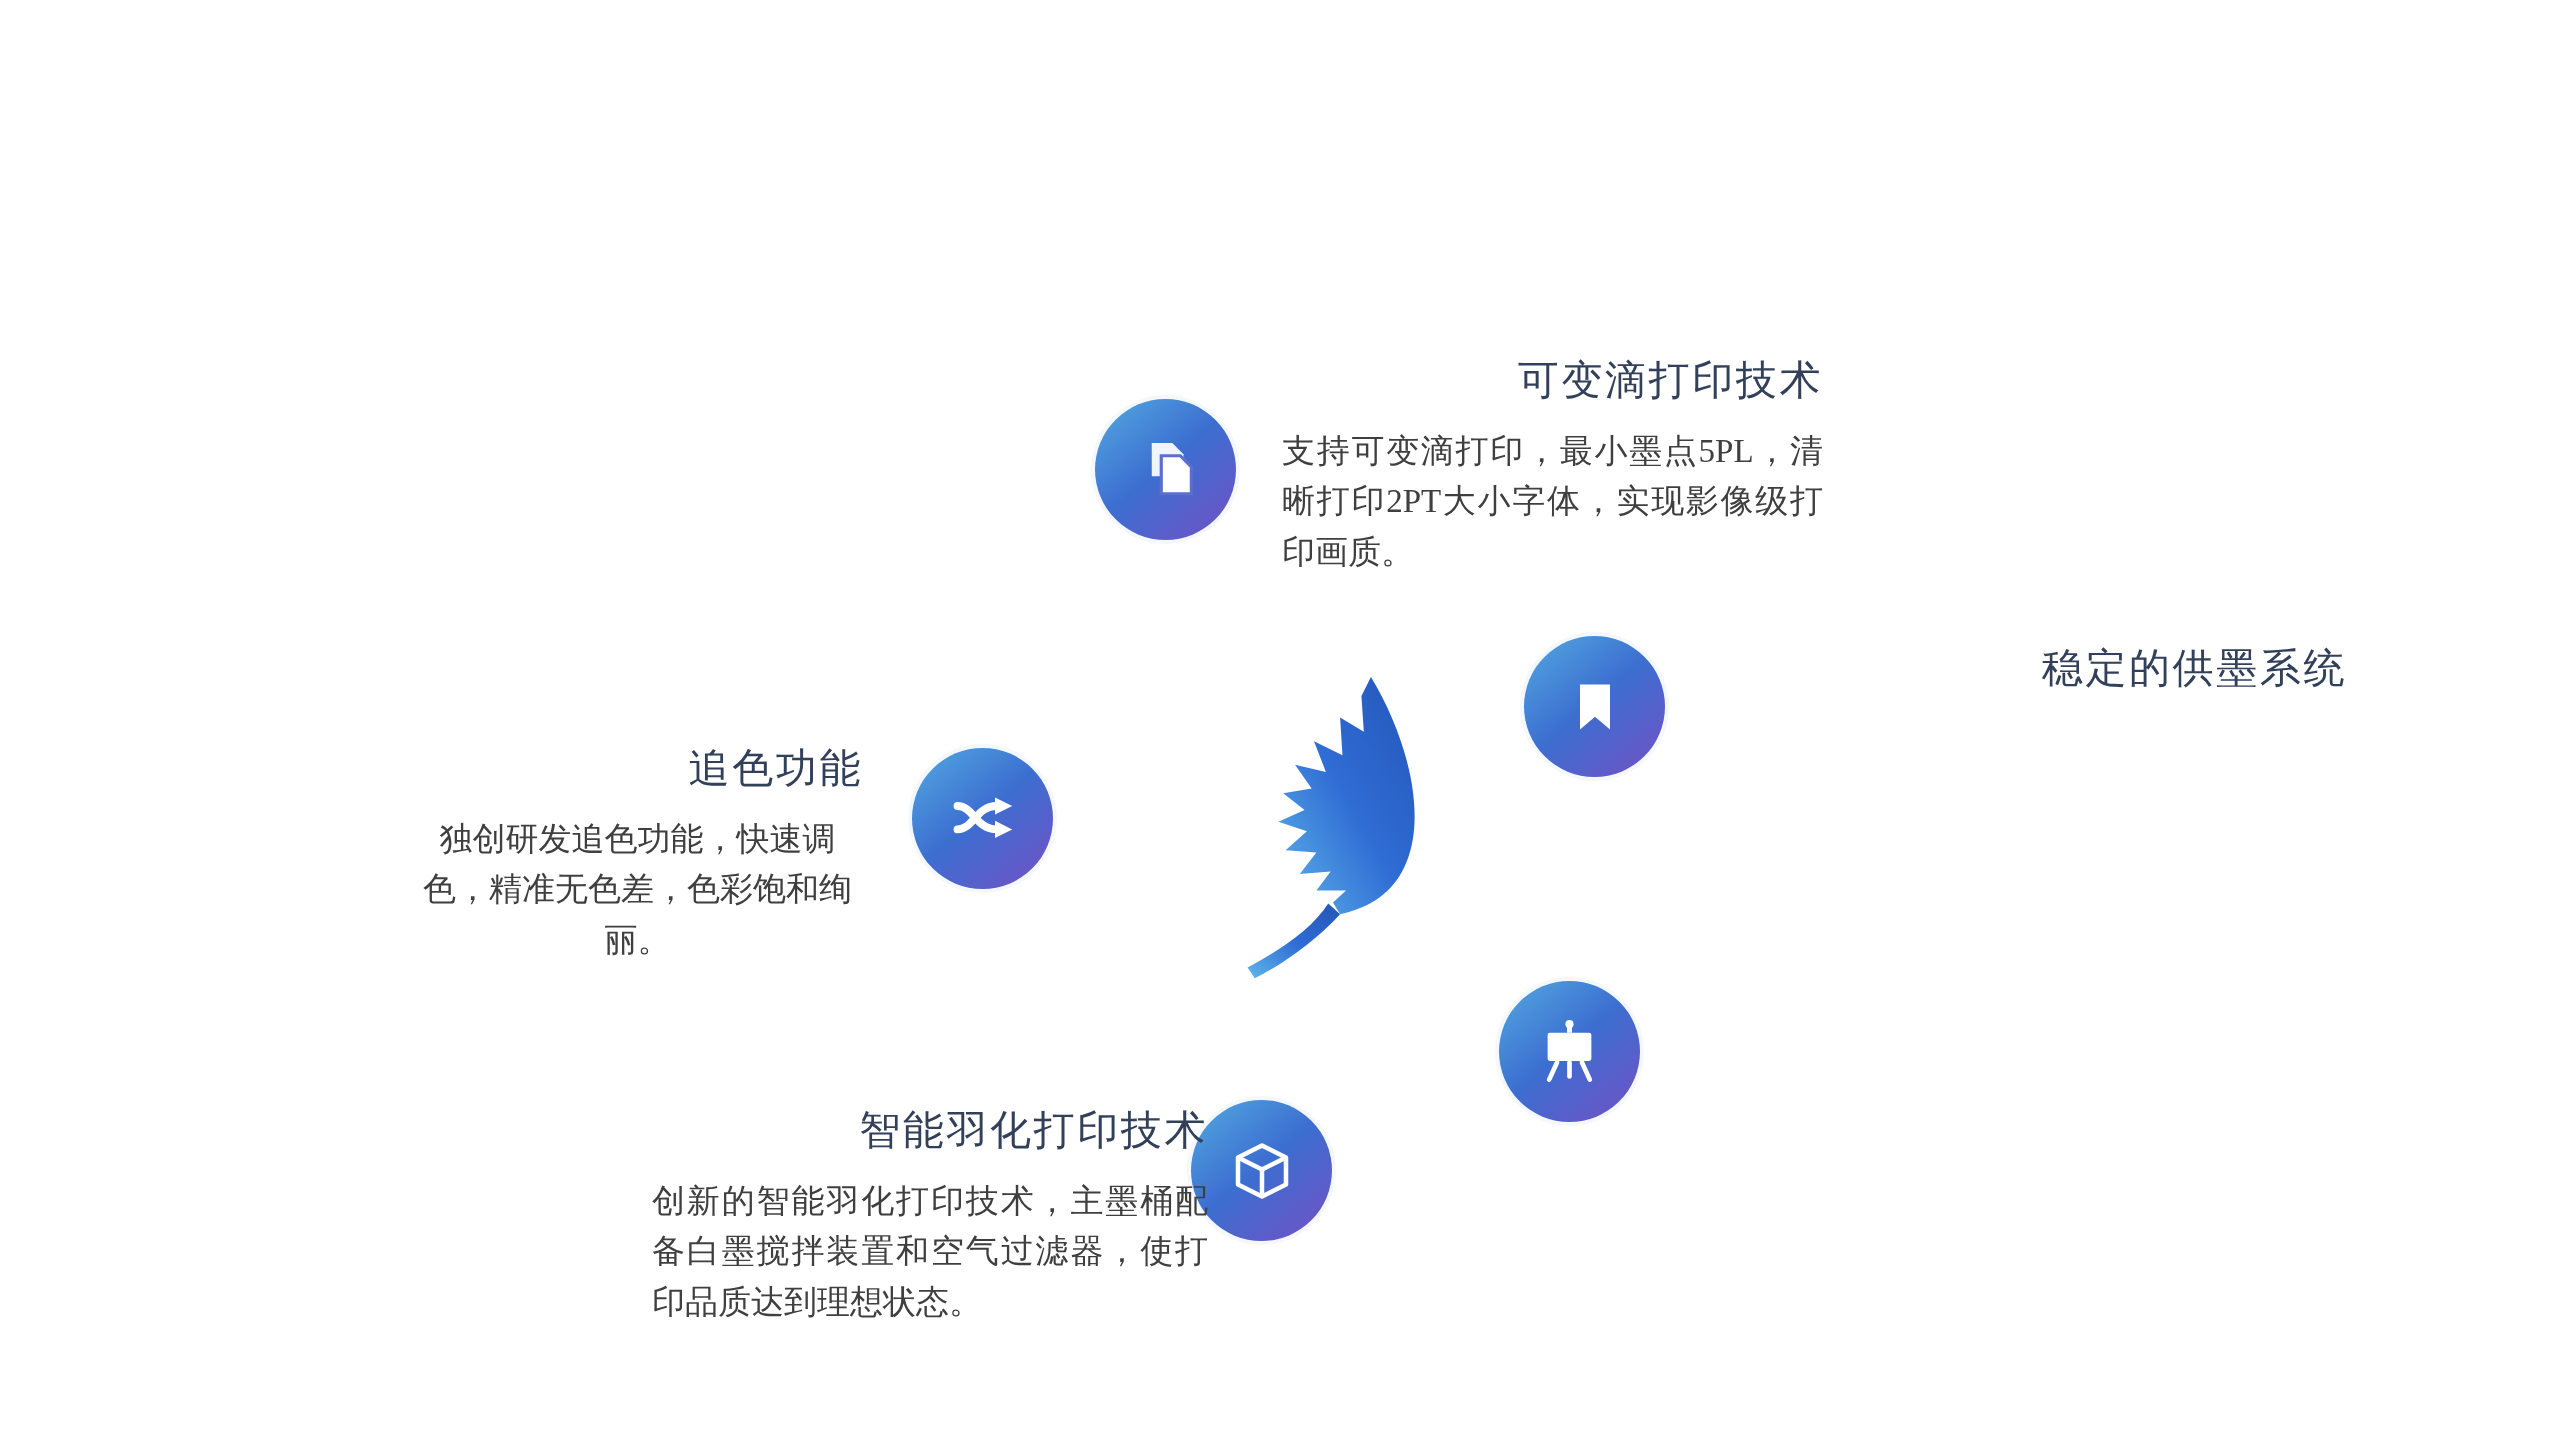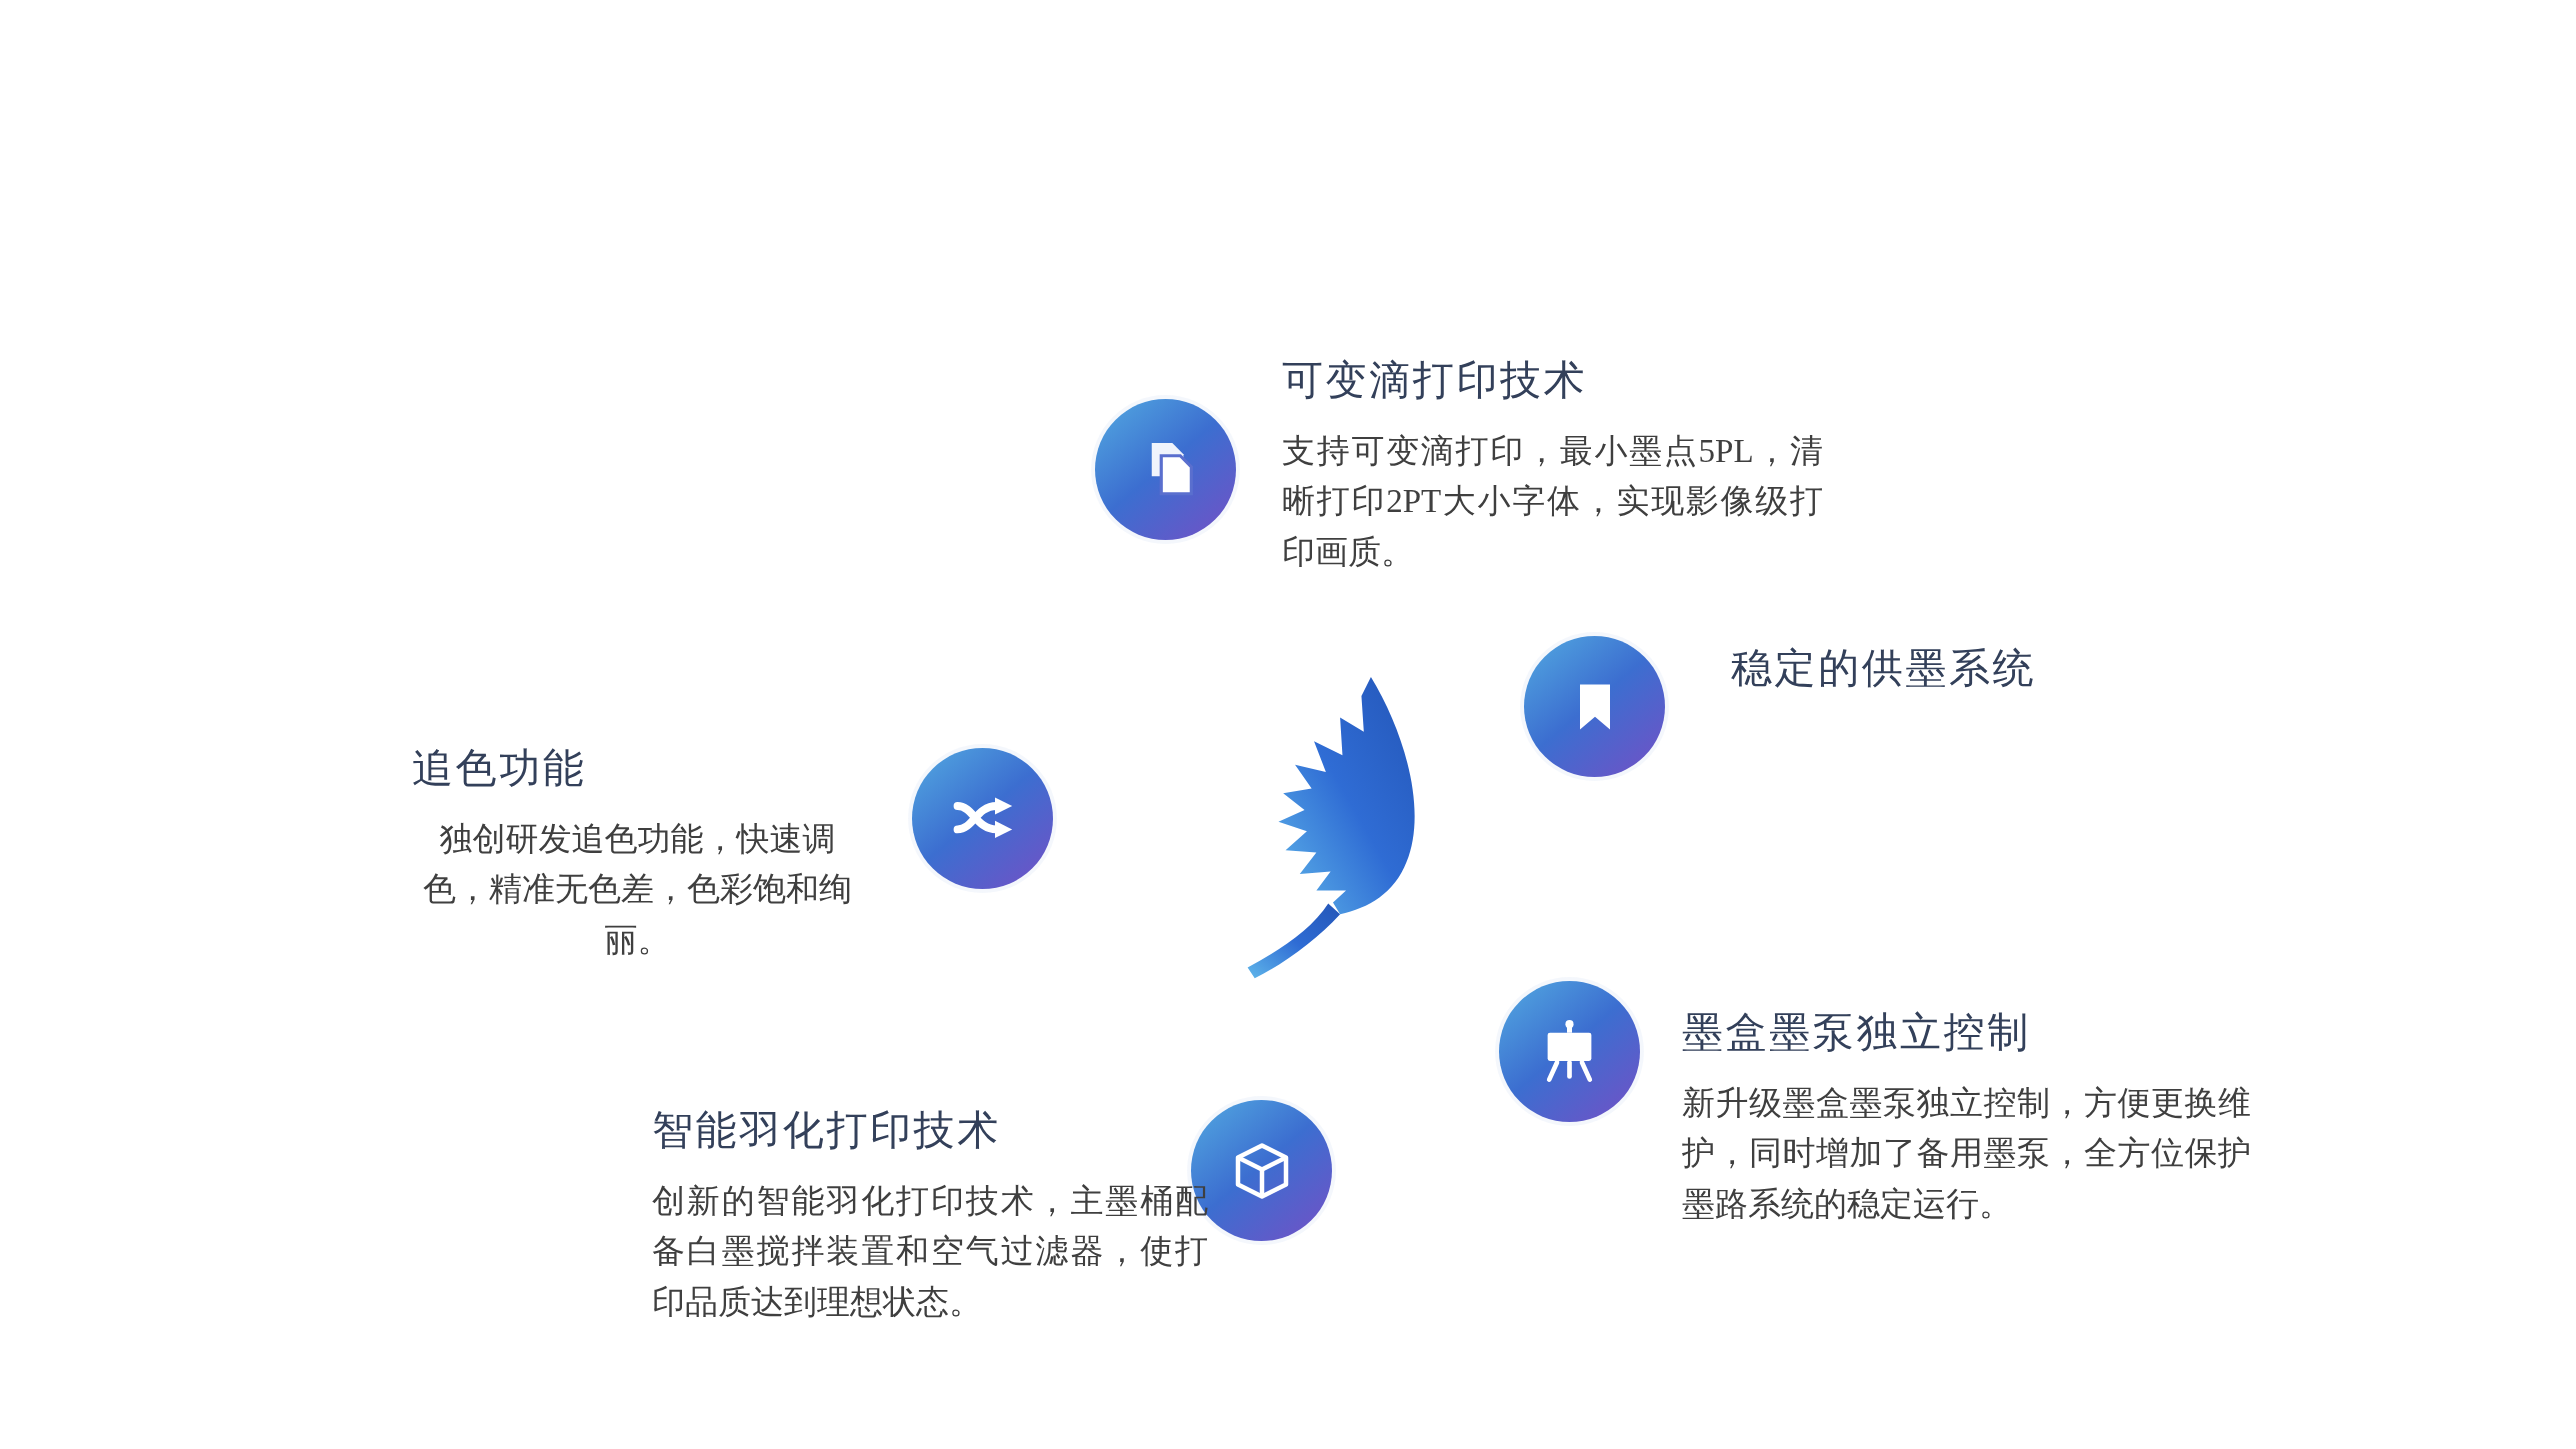--- a/index.html
+++ b/index.html
@@ -23,21 +23,21 @@
     overflow:hidden;
   }
   .feature{
     position:absolute;
   }
   .feature .title{
     font-size:41px;
     font-weight:500;
     color:var(--title-color);
     letter-spacing:2.6px;
-    text-align:left;
+    text-align:right;
     margin-bottom:18px;
     white-space:nowrap;
   }
   .feature .body{
     font-size:33px;
     line-height:1.53;
     color:var(--body-color);
     text-align:justify;
   }
   .circle-icon{
@@ -144,24 +144,20 @@
       <circle cx="24" cy="6.5" r="2.6" fill="#ffffff"></circle>
       <rect x="22.4" y="8" width="3.2" height="4" fill="#ffffff"></rect>
       <rect x="10" y="12" width="28" height="18" rx="1.5" fill="#ffffff"></rect>
       <g stroke="#ffffff" stroke-width="3" stroke-linecap="round">
         <path d="M16 31 L11 42"></path>
         <path d="M32 31 L37 42"></path>
         <path d="M24 31 L24 40"></path>
       </g>
     </svg>
   </div>
-  <div class="feature" id="feat-pump-control">
-    <div class="title">墨盒墨泵独立控制</div>
-    <div class="body">新升级墨盒墨泵独立控制，方便更换维护，同时增加了备用墨泵，全方位保护墨路系统的稳定运行。</div>
-  </div>
 
   <div class="circle-icon" id="icon-feathering">
     <svg viewBox="0 0 48 48" width="72" height="72" fill="none" stroke="#ffffff" stroke-width="3" stroke-linejoin="round">
       <path d="M24 7 L40 15 L40 33 L24 41 L8 33 L8 15 Z"></path>
       <path d="M8 15 L24 23 L40 15"></path>
       <path d="M24 23 L24 41"></path>
     </svg>
   </div>
   <div class="feature" id="feat-feathering">
     <div class="title">智能羽化打印技术</div>

